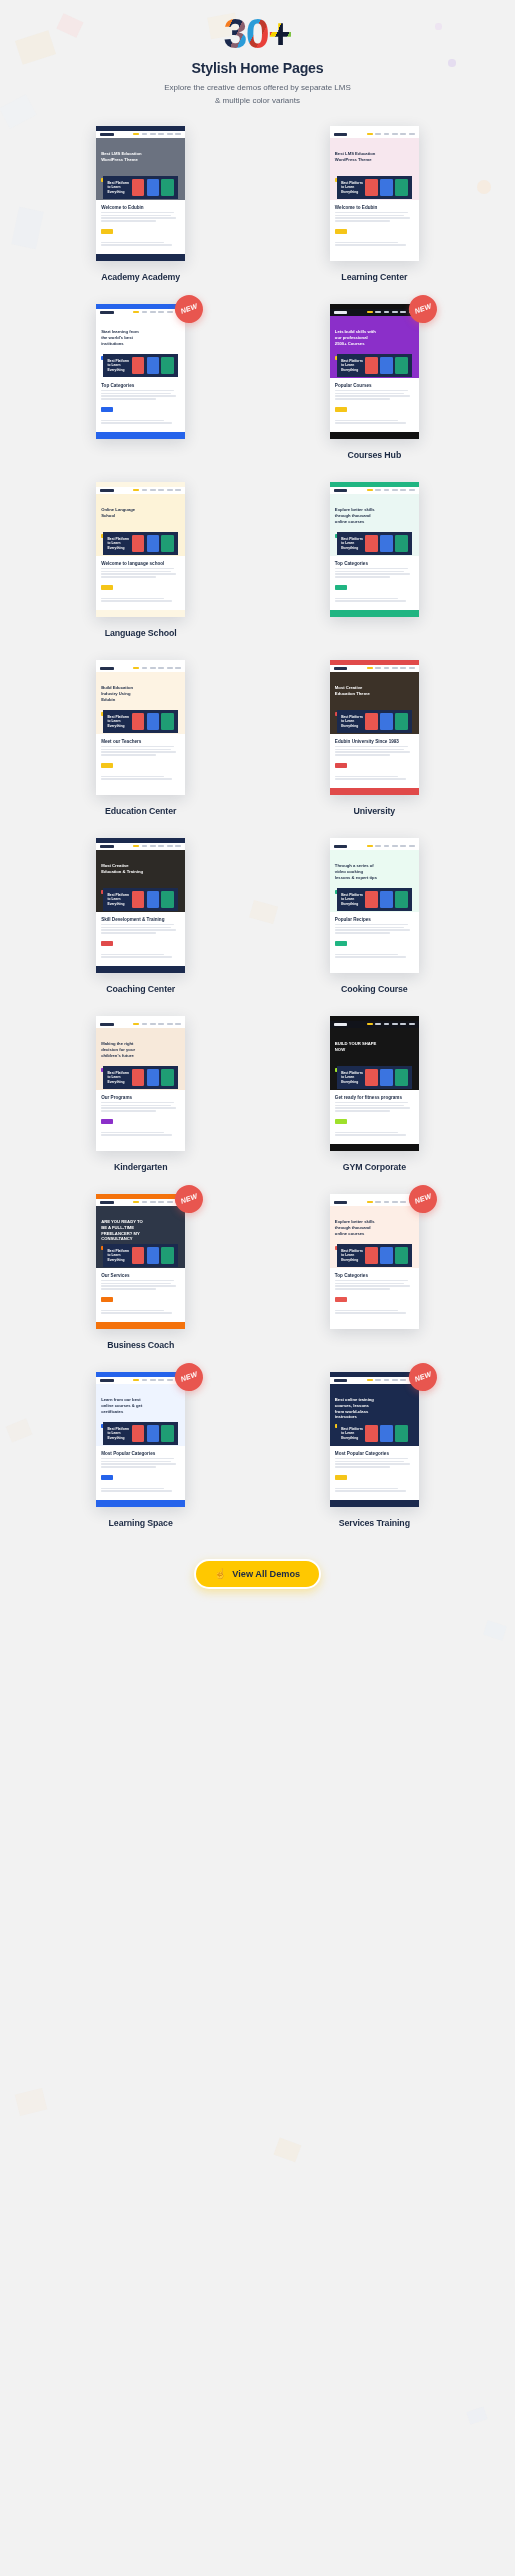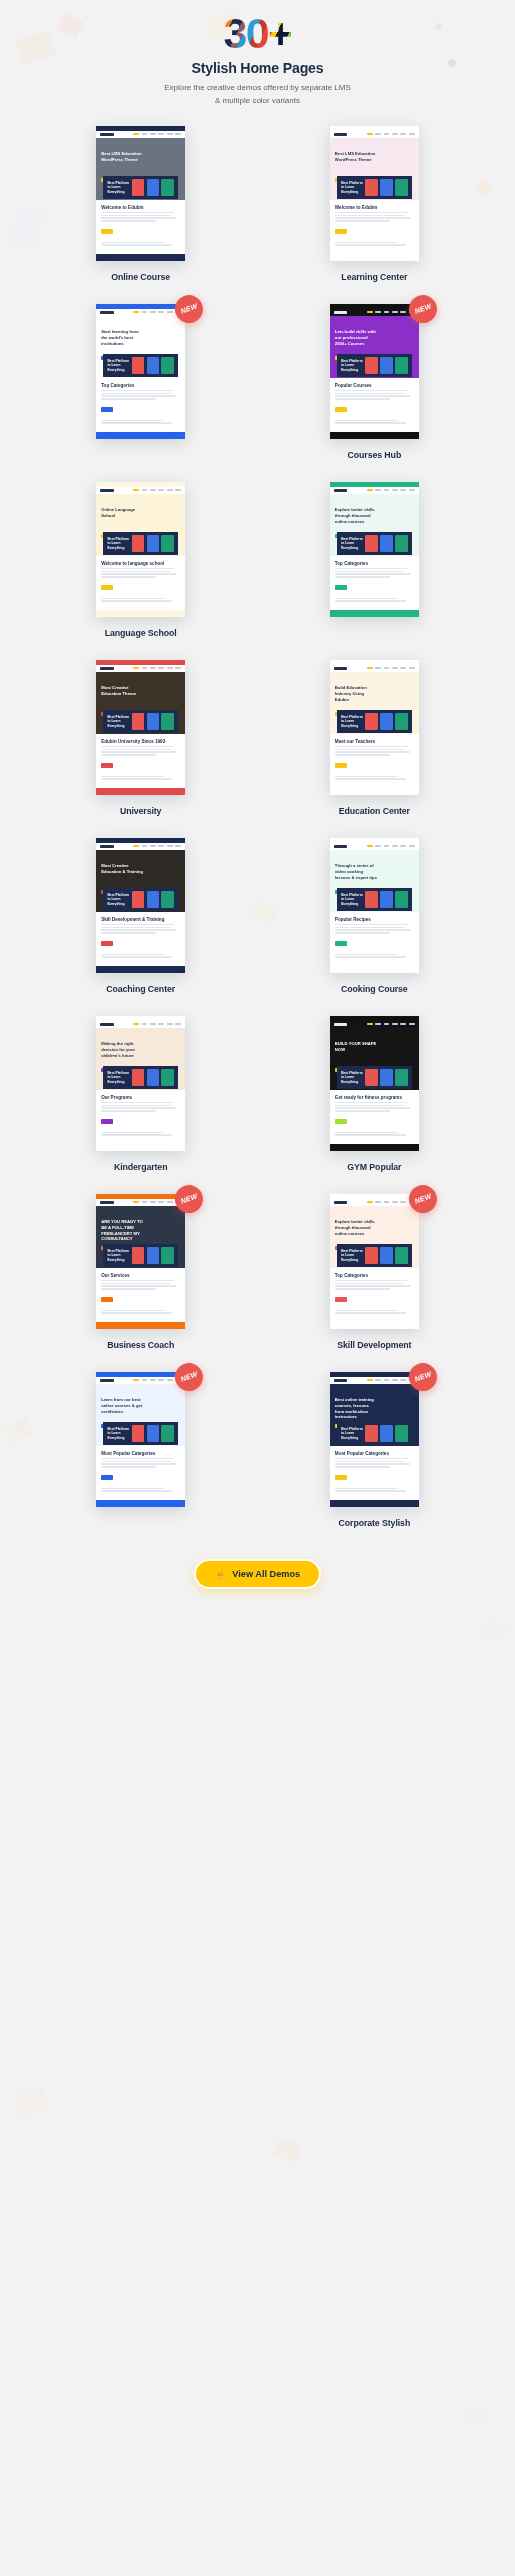--- a/index.html
+++ b/index.html
@@ -179,21 +179,21 @@
               <i style="width:88%"></i>
               <i style="width:95%"></i>
               <i style="width:70%"></i>
             </div><span class="btnY" style="margin-top:4.2px;background:#f5c518;"></span><div class="lines" style="margin-top:5px;">
               <i style="width:80%"></i>
               <i style="width:90%"></i>
             </div></div>
           <div class="ftr" style="background:#1b2a4e"></div>
         </div>
       </div>
-      <div class="cell-label">Online Course</div>
+      <div class="cell-label">Academy Academy</div>
     </div>
     <div class="cell">
       <div class="shot-wrap">
         <div class="shot">
           <div class="topbar" style="background:#ffffff"></div>
           <div class="navbar">
             <span class="logo"></span>
             <span class="navlinks">
               <i class="act"></i>
               <i></i>
@@ -384,20 +384,60 @@
               <i style="width:80%"></i>
               <i style="width:90%"></i>
             </div></div>
           <div class="ftr" style="background:#20b582"></div>
         </div>
       </div>
     </div>
     <div class="cell">
       <div class="shot-wrap">
         <div class="shot">
+          <div class="topbar" style="background:#ffffff"></div>
+          <div class="navbar">
+            <span class="logo"></span>
+            <span class="navlinks">
+              <i class="act"></i>
+              <i></i>
+              <i></i>
+              <i></i>
+              <i></i>
+              <i></i>
+            </span>
+          </div>
+          <div class="hero" style="height:62px;background:#fdf3e3;">
+            <div class="heroTxt" style="left:5px;top:13.4px;width:43px;color:#1d2b45;">Build Education Industry Using Edubin</div>
+            <span class="btnY" style="position:absolute;left:5px;top:40px;background:#f5c518;"></span>
+            <span class="btnW" style="position:absolute;left:19px;top:40px;border-color:#9aa3b2;"></span>
+            <div class="card3" style="top:38px;">
+              <span class="t">Best Platform to Learn Everything</span>
+              <span class="sq" style="background:#e8564f"></span>
+              <span class="sq" style="background:#3b74e0"></span>
+              <span class="sq" style="background:#1f9d74"></span>
+            </div>
+          </div>
+          <div class="body"><div class="h4">Meet our Teachers</div><div class="lines">
+              <i style="width:92%"></i>
+              <i style="width:88%"></i>
+              <i style="width:95%"></i>
+              <i style="width:70%"></i>
+            </div><span class="btnY" style="margin-top:4.2px;background:#f5c518;"></span><div class="lines" style="margin-top:5px;">
+              <i style="width:80%"></i>
+              <i style="width:90%"></i>
+            </div></div>
+          <div class="ftr" style="background:#ffffff"></div>
+        </div>
+      </div>
+      <div class="cell-label">Education Center</div>
+    </div>
+    <div class="cell">
+      <div class="shot-wrap">
+        <div class="shot">
           <div class="topbar" style="background:#e04a4a"></div>
           <div class="navbar">
             <span class="logo"></span>
             <span class="navlinks">
               <i class="act"></i>
               <i></i>
               <i></i>
               <i></i>
               <i></i>
               <i></i>
@@ -424,60 +464,20 @@
               <i style="width:90%"></i>
             </div></div>
           <div class="ftr" style="background:#e04a4a"></div>
         </div>
       </div>
       <div class="cell-label">University</div>
     </div>
     <div class="cell">
       <div class="shot-wrap">
         <div class="shot">
-          <div class="topbar" style="background:#ffffff"></div>
-          <div class="navbar">
-            <span class="logo"></span>
-            <span class="navlinks">
-              <i class="act"></i>
-              <i></i>
-              <i></i>
-              <i></i>
-              <i></i>
-              <i></i>
-            </span>
-          </div>
-          <div class="hero" style="height:62px;background:#fdf3e3;">
-            <div class="heroTxt" style="left:5px;top:13.4px;width:43px;color:#1d2b45;">Build Education Industry Using Edubin</div>
-            <span class="btnY" style="position:absolute;left:5px;top:40px;background:#f5c518;"></span>
-            <span class="btnW" style="position:absolute;left:19px;top:40px;border-color:#9aa3b2;"></span>
-            <div class="card3" style="top:38px;">
-              <span class="t">Best Platform to Learn Everything</span>
-              <span class="sq" style="background:#e8564f"></span>
-              <span class="sq" style="background:#3b74e0"></span>
-              <span class="sq" style="background:#1f9d74"></span>
-            </div>
-          </div>
-          <div class="body"><div class="h4">Meet our Teachers</div><div class="lines">
-              <i style="width:92%"></i>
-              <i style="width:88%"></i>
-              <i style="width:95%"></i>
-              <i style="width:70%"></i>
-            </div><span class="btnY" style="margin-top:4.2px;background:#f5c518;"></span><div class="lines" style="margin-top:5px;">
-              <i style="width:80%"></i>
-              <i style="width:90%"></i>
-            </div></div>
-          <div class="ftr" style="background:#ffffff"></div>
-        </div>
-      </div>
-      <div class="cell-label">Education Center</div>
-    </div>
-    <div class="cell">
-      <div class="shot-wrap">
-        <div class="shot">
           <div class="topbar" style="background:#1b2a4e"></div>
           <div class="navbar">
             <span class="logo"></span>
             <span class="navlinks">
               <i class="act"></i>
               <i></i>
               <i></i>
               <i></i>
               <i></i>
               <i></i>
@@ -619,21 +619,21 @@
               <i style="width:88%"></i>
               <i style="width:95%"></i>
               <i style="width:70%"></i>
             </div><span class="btnY" style="margin-top:4.2px;background:#9ee02a;"></span><div class="lines" style="margin-top:5px;">
               <i style="width:80%"></i>
               <i style="width:90%"></i>
             </div></div>
           <div class="ftr" style="background:#111111"></div>
         </div>
       </div>
-      <div class="cell-label">GYM Popular</div>
+      <div class="cell-label">GYM Corporate</div>
     </div>
     <div class="cell">
       <div class="shot-wrap">
         <div class="new-badge">NEW</div>
         <div class="shot">
           <div class="topbar" style="background:#f4720b"></div>
           <div class="navbar">
             <span class="logo"></span>
             <span class="navlinks">
               <i class="act"></i>
@@ -701,21 +701,20 @@
               <i style="width:88%"></i>
               <i style="width:95%"></i>
               <i style="width:70%"></i>
             </div><span class="btnY" style="margin-top:4.2px;background:#e8564f;"></span><div class="lines" style="margin-top:5px;">
               <i style="width:80%"></i>
               <i style="width:90%"></i>
             </div></div>
           <div class="ftr" style="background:#ffffff"></div>
         </div>
       </div>
-      <div class="cell-label">Skill Development</div>
     </div>
     <div class="cell">
       <div class="shot-wrap">
         <div class="new-badge">NEW</div>
         <div class="shot">
           <div class="topbar" style="background:#2563eb"></div>
           <div class="navbar">
             <span class="logo"></span>
             <span class="navlinks">
               <i class="act"></i>
@@ -742,20 +741,21 @@
               <i style="width:88%"></i>
               <i style="width:95%"></i>
               <i style="width:70%"></i>
             </div><span class="btnY" style="margin-top:4.2px;background:#2563eb;"></span><div class="lines" style="margin-top:5px;">
               <i style="width:80%"></i>
               <i style="width:90%"></i>
             </div></div>
           <div class="ftr" style="background:#2563eb"></div>
         </div>
       </div>
+      <div class="cell-label">Learning Space</div>
     </div>
     <div class="cell">
       <div class="shot-wrap">
         <div class="new-badge">NEW</div>
         <div class="shot">
           <div class="topbar" style="background:#1b2a4e"></div>
           <div class="navbar">
             <span class="logo"></span>
             <span class="navlinks">
               <i class="act"></i>
@@ -782,21 +782,21 @@
               <i style="width:88%"></i>
               <i style="width:95%"></i>
               <i style="width:70%"></i>
             </div><span class="btnY" style="margin-top:4.2px;background:#f5c518;"></span><div class="lines" style="margin-top:5px;">
               <i style="width:80%"></i>
               <i style="width:90%"></i>
             </div></div>
           <div class="ftr" style="background:#1b2a4e"></div>
         </div>
       </div>
-      <div class="cell-label">Corporate Stylish</div>
+      <div class="cell-label">Services Training</div>
     </div>
   </div>
 
 <div class="cta-wrap">
   <div class="cta">
     <span class="hand">☝</span>
     <span>View All Demos</span>
   </div>
 </div>
 

